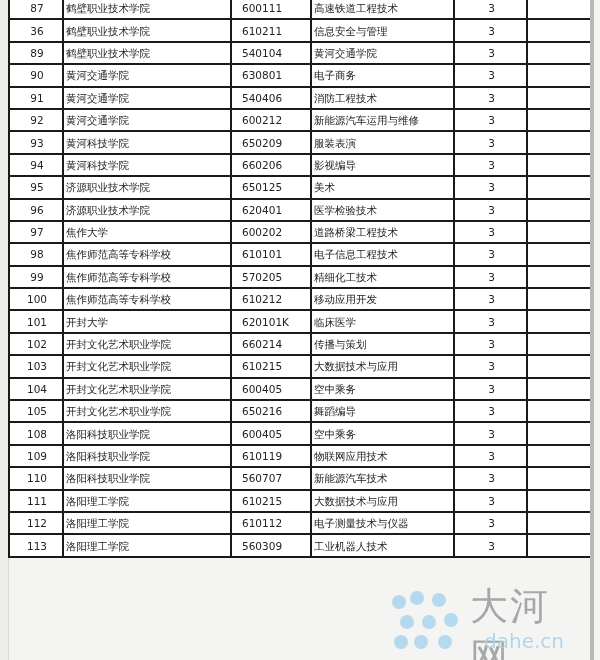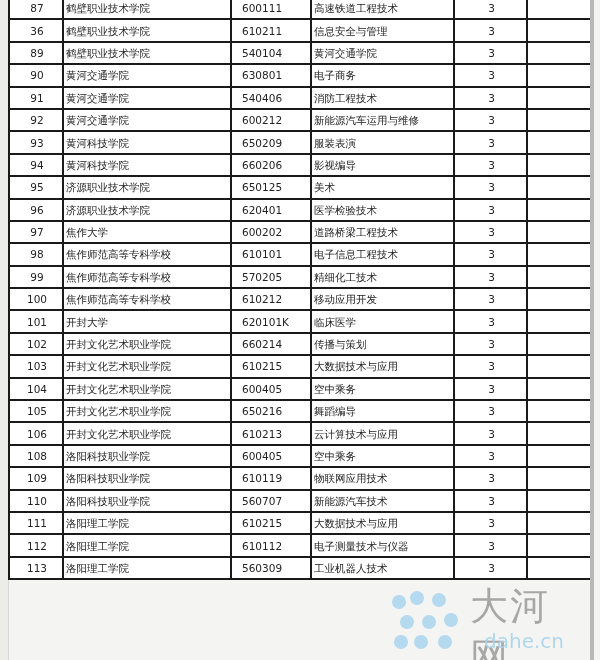--- a/index.html
+++ b/index.html
@@ -193,28 +193,20 @@
     <td class="c-code">600405</td>
     <td class="c-major">空中乘务</td>
     <td class="c-years">3</td>
     <td class="c-note"></td>
   </tr>
       <tr>
     <td class="c-no">105</td>
     <td class="c-school">开封文化艺术职业学院</td>
     <td class="c-code">650216</td>
     <td class="c-major">舞蹈编导</td>
-    <td class="c-years">3</td>
-    <td class="c-note"></td>
-  </tr>
-      <tr>
-    <td class="c-no">106</td>
-    <td class="c-school">开封文化艺术职业学院</td>
-    <td class="c-code">610213</td>
-    <td class="c-major">云计算技术与应用</td>
     <td class="c-years">3</td>
     <td class="c-note"></td>
   </tr>
       <tr>
     <td class="c-no">108</td>
     <td class="c-school">洛阳科技职业学院</td>
     <td class="c-code">600405</td>
     <td class="c-major">空中乘务</td>
     <td class="c-years">3</td>
     <td class="c-note"></td>

